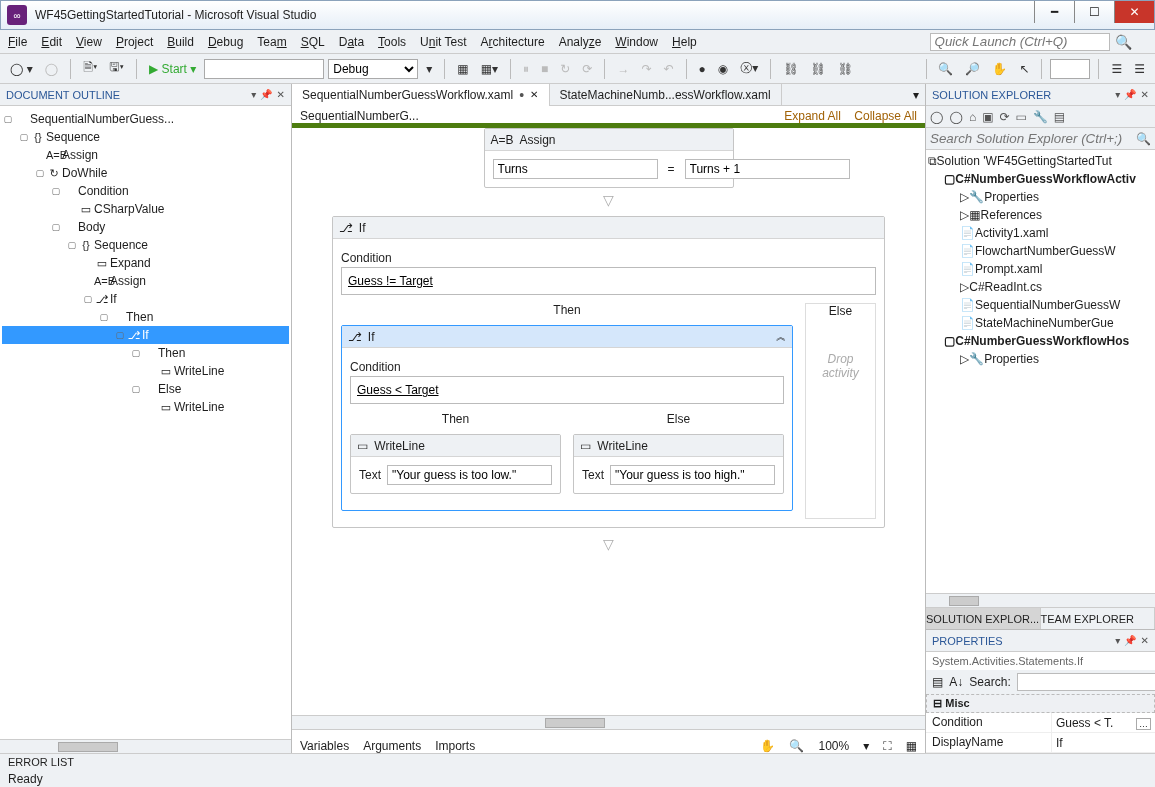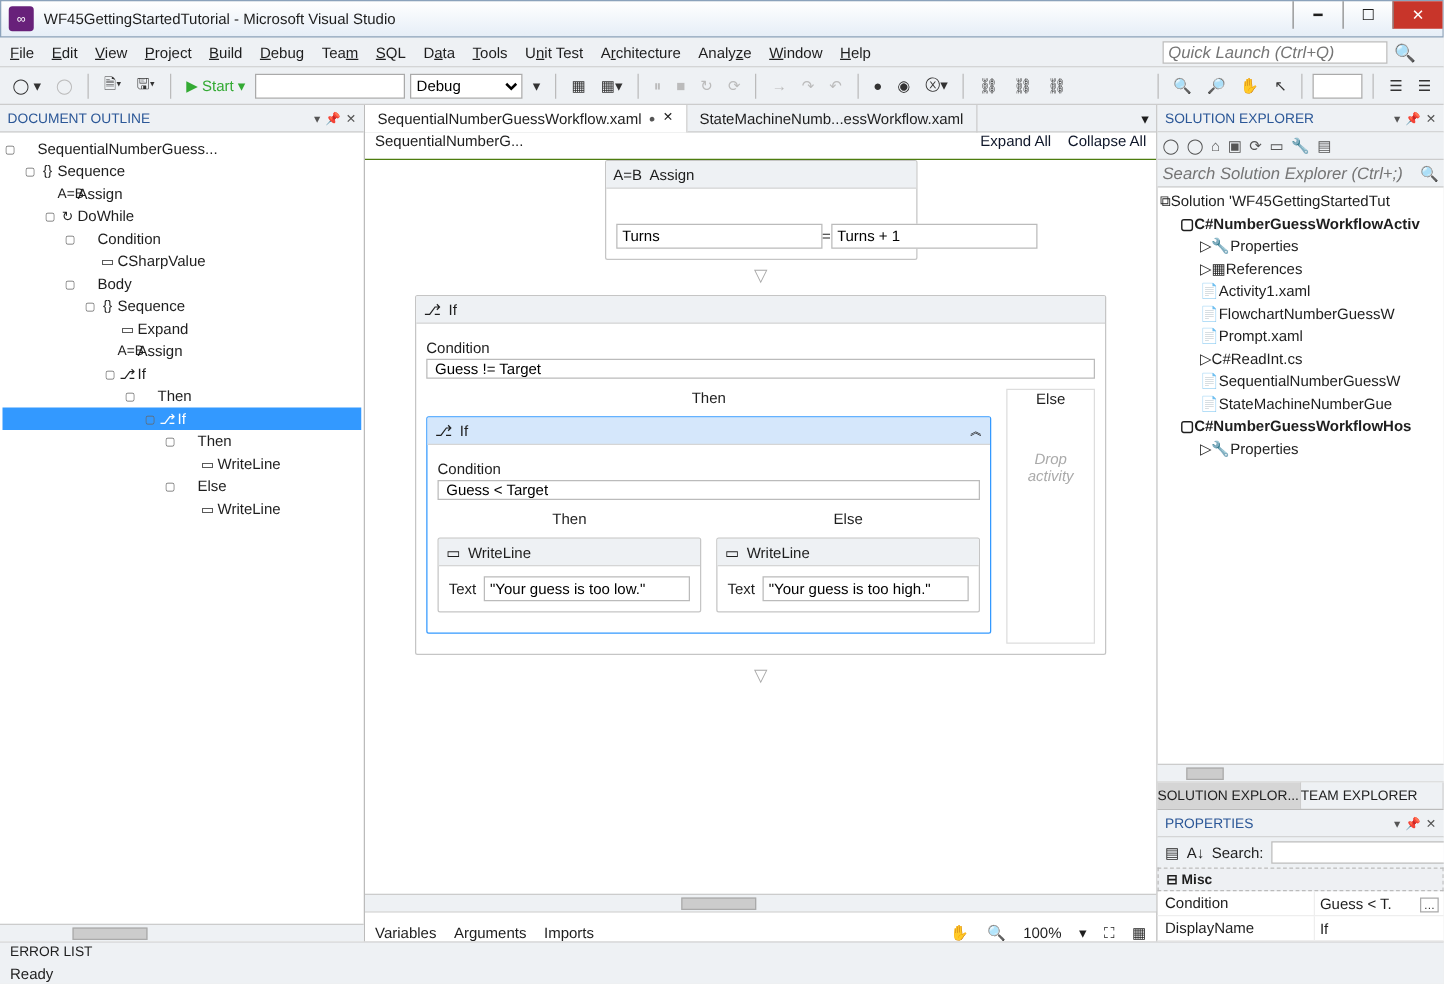--- a/index.html
+++ b/index.html
@@ -28,33 +28,33 @@
 .tree .row.selected { background:#3399ff; color:#fff; }
 .tree .twisty { width:12px; text-align:center; color:#666; font-size:9px; }
 .tree .icon { width:16px; text-align:center; font-size:11px; }
 .ind0{padding-left:0}.ind1{padding-left:16px}.ind2{padding-left:32px}.ind3{padding-left:48px}.ind4{padding-left:64px}.ind5{padding-left:80px}.ind6{padding-left:96px}.ind7{padding-left:112px}.ind8{padding-left:128px}.ind9{padding-left:144px}
 .center { flex:1; display:flex; flex-direction:column; background:#fff; }
 .tabbar { height:22px; background:#eef1f4; display:flex; border-bottom:1px solid #ccc; }
 .tab { padding:0 10px; height:22px; line-height:22px; border-right:1px solid #ccc; display:flex; align-items:center; gap:6px; font-size:12px; }
 .tab.active { background:#fff; }
 .tab .dirty { font-size:14px; color:#555; }
 .tab .x { font-size:10px; }
-.breadcrumb { height:22px; border-bottom:1px solid #4d7c0f; display:flex; align-items:flex-start; padding:0 8px; font-size:12px; }
-.breadcrumb .links { margin-left:auto; color:#0f172a; }
+.breadcrumb { height:22px; border-bottom:5px solid #4d7c0f; display:flex; align-items:flex-end; padding:0 8px; font-size:12px; }
+.breadcrumb .links { margin-left:auto; color:#a16207; }
 .breadcrumb .links span { margin-left:10px; cursor:pointer; }
 .canvas-wrap { flex:1; overflow:auto; background:#fff; position:relative; }
 .canvas { padding:0 40px 20px 40px; }
 .activity { border:1px solid #c5c5c5; border-radius:2px; margin:8px auto; background:#fff; }
 .activity-header { height:22px; background:#eef1f4; border-bottom:1px solid #d5d5d5; display:flex; align-items:center; padding:0 6px; gap:6px; font-size:12px; }
 .activity-body { padding:8px; }
 .assign-box { width:250px; margin:0 auto; }
-.assign-row { display:flex; gap:0; align-items:center;margin-top:20px; }
+.assign-row { display:flex; gap:10px; align-items:center; }
 .assign-row input { flex:1; border:1px solid #bbb; height:20px; padding:0 4px; font-size:12px; }
 .cond-label { font-size:12px; margin:4px 0 2px 0; }
-.cond-input { width:100%; border:1px solid #bbb; height:16px; padding:0 6px; font-size:12px; }
+.cond-input { width:100%; border:1px solid #bbb; height:28px; padding:0 6px; font-size:12px;text-decoration:underline; }
 .thenelse { display:flex; gap:12px; margin-top:8px; }
 .te-col { flex:1; }
 .te-col .te-title { text-align:center; font-size:12px; margin-bottom:4px; }
 .if-selected { border:1px solid #3399ff; }
 .if-selected > .activity-header { background:#d5e7fb; }
 .if-selected .collapse-btn { margin-left:auto; font-size:10px; }
 .writeline { border:1px solid #c5c5c5; }
 .writeline .activity-body { display:flex; align-items:center; gap:6px; }
 .writeline input { flex:1; border:1px solid #bbb; height:20px; padding:0 4px; font-size:12px; }
 .drop-hint { color:#aaa; font-style:italic; padding:30px 6px; text-align:center; }
@@ -474,20 +474,21 @@
     </div>
 
     <div class="props">
       <div class="panel-header">
         <span>PROPERTIES</span>
         <span class="spacer"></span>
         <span class="hbtn">▾</span>
         <span class="hbtn">📌</span>
         <span class="hbtn">✕</span>
       </div>
+      <div class="ptype">System.Activities.Statements.If</div>
       <div class="pbar">
         <span>▤</span>
         <span>A↓</span>
         <span>Search:</span>
         <input style="">
 
       </div>
       <div class="cat">
         <span>⊟</span>
         <span>Misc</span>

